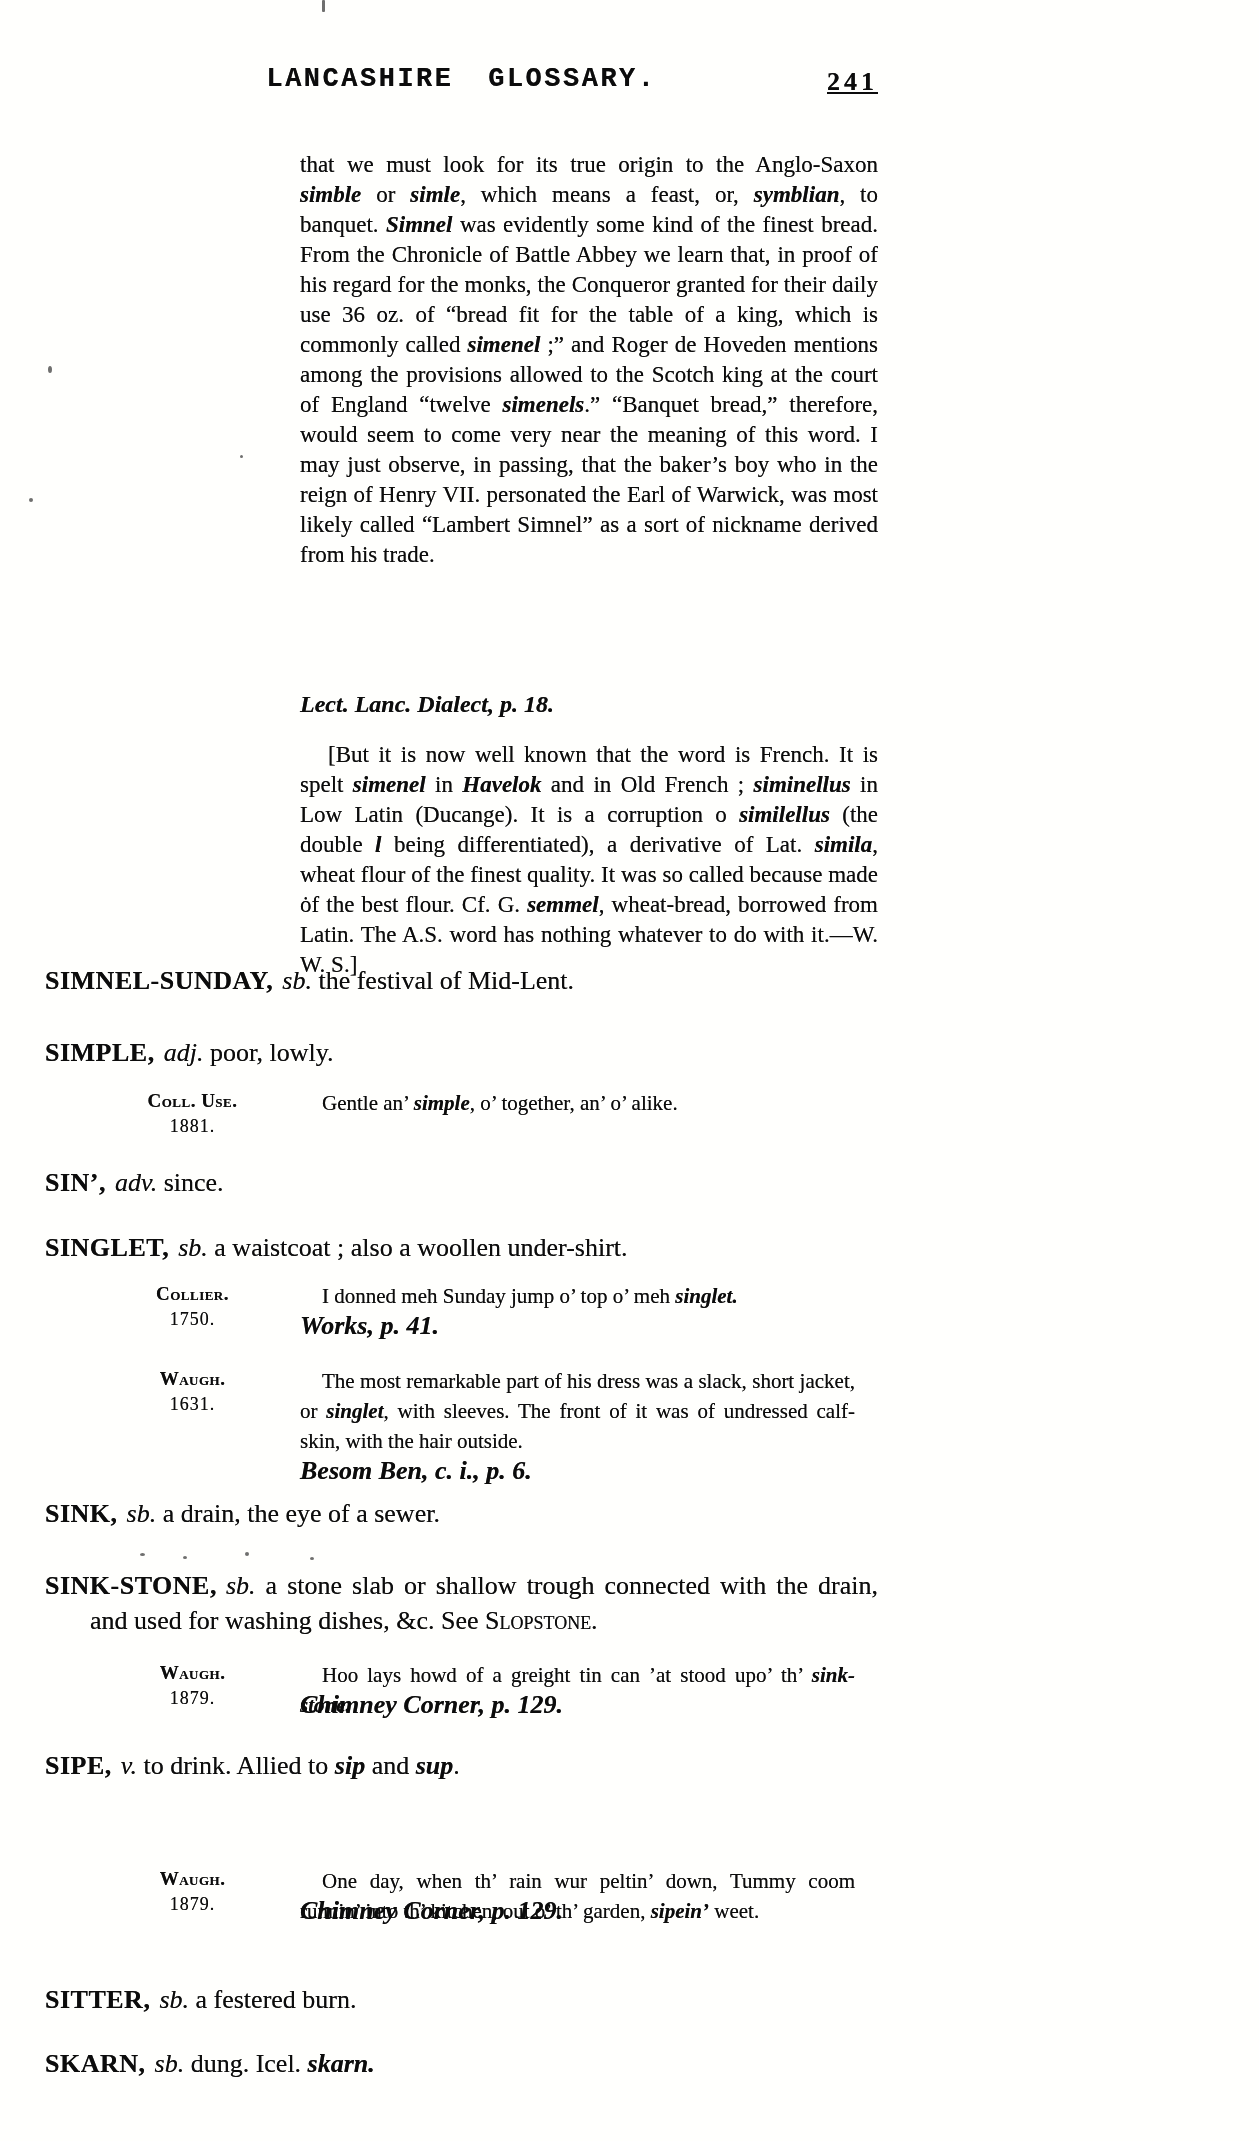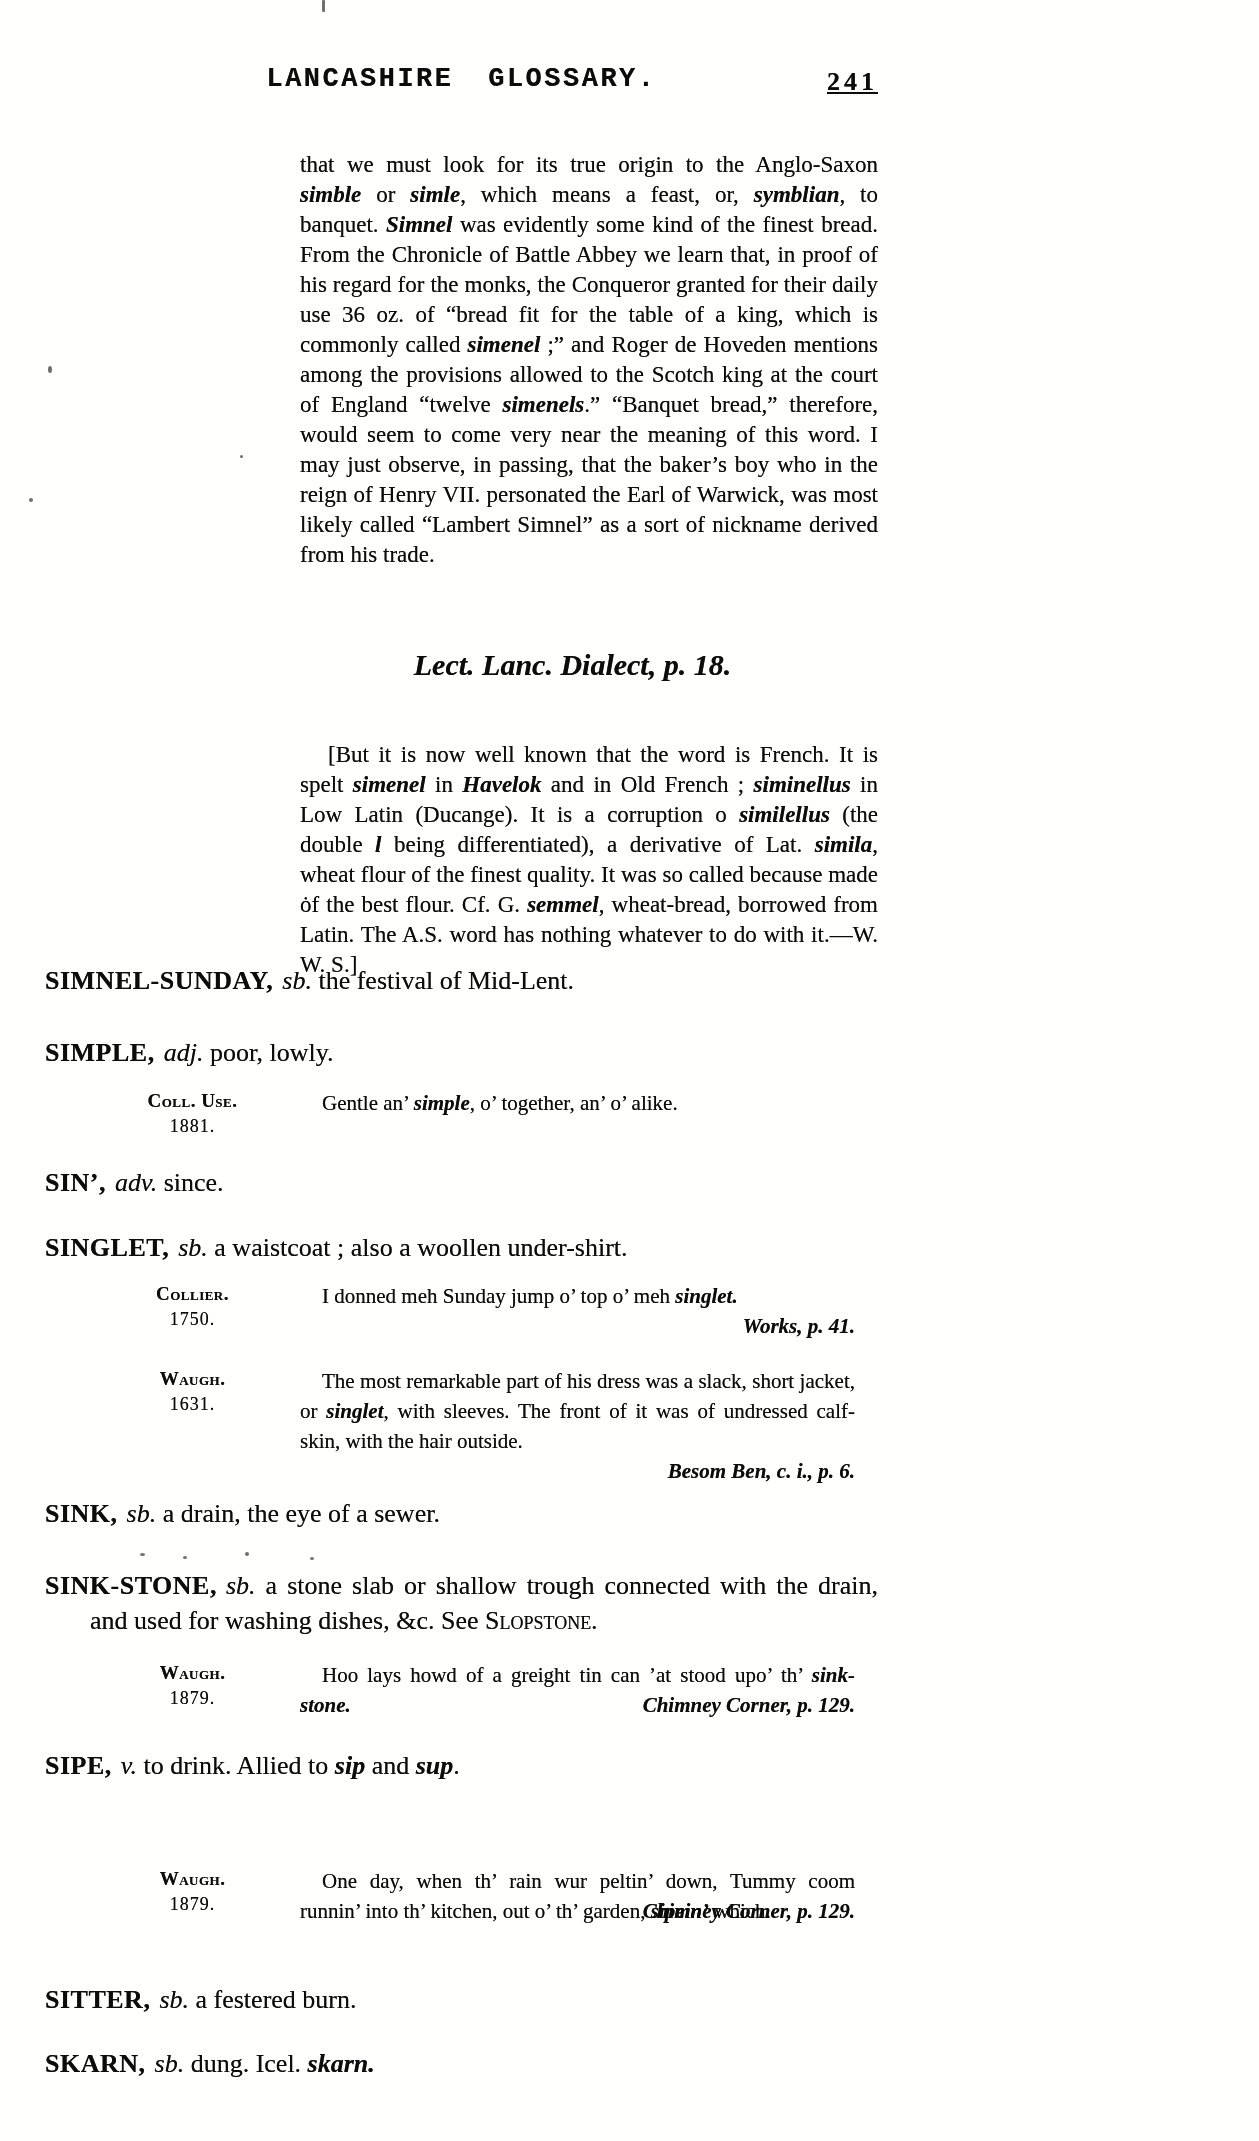--- a/index.html
+++ b/index.html
@@ -10,35 +10,35 @@
     background:#fffffd; color:#0c0c0c; overflow:hidden;
     font-family:"Liberation Serif", serif;
     text-shadow: 0 0 0.4px rgba(0,0,0,0.65);
   }
   .header { position:absolute; top:64px; left:45px; width:833px; height:42px; }
   .title   { text-align:center; font-size:27px; font-weight:700; letter-spacing:2.5px; word-spacing:16px;font-family:Liberation Mono, monospace; }
   .pagenum { position:absolute; top:3px; right:0; font-size:26px; font-weight:700; letter-spacing:4px;text-decoration:underline; }
 
   .flow { position:absolute; left:300px; width:578px; font-size:23px; line-height:30px; text-align:justify; }
   .indent { text-indent:28px;margin-top:48px; }
-  .citation { position:absolute; left:300px; width:545px; text-align:center;
-              font-style:italic; font-weight:600; font-size:30px; }
+  .citation { position:absolute; left:300px; width:545px; text-align:left;
+              font-style:italic; font-weight:600; font-size:24px;margin-top:43px; }
 
   .entry { position:absolute; left:45px; width:833px; font-size:26px; line-height:35px; text-align:justify; }
   .hw  { font-weight:700; font-size:26px; letter-spacing:0.5px; }
   .pos { font-style:italic; margin-left:9px; }
   .hang { padding-left:45px; text-indent:-45px; }
 
   .quote { position:absolute; left:45px; width:833px; }
   .q-label { position:absolute; left:55px; top:2px; width:185px; text-align:center; }
   .q-src  { font-variant:small-caps; font-weight:700; font-size:19px; letter-spacing:0.5px; }
   .q-year { font-size:18px; margin-top:4px; letter-spacing:1px; }
   .q-body { margin-left:255px; width:555px; font-size:21px; line-height:30px; }
   .q-text { text-align:justify; text-indent:22px; }
-  .q-cite { text-align:right; font-style:italic; font-weight:600; font-size:21px; }
+  .q-cite { text-align:left; font-style:italic; font-weight:600; font-size:26px; }
   .cite-inline .q-cite { margin-top:-30px; }
   .s-bi { font-style:italic; font-weight:600; }
   .s-sc { font-variant:small-caps; }
 
   .speck { position:absolute; background:#222; border-radius:50%; opacity:0.65; }
 </style>
 </head>
 <body>
 
 <div class="page">
@@ -125,21 +125,21 @@
     <span class="hw">SIPE,</span><span class="pos">v.</span><span class="def"><span> to drink.   Allied to </span><span class="s-bi">sip</span><span> and </span><span class="s-bi">sup</span><span>.</span></span>
   </div>
 
 
   <div class="quote cite-inline" style="top:1866px">
     <div class="q-label">
       <div class="q-src">Waugh.</div>
       <div class="q-year">1879.</div>
     </div>
     <div class="q-body">
-      <div class="q-text"><span>One day, when th’ rain wur peltin’ down, Tummy coom runnin’ into th’ kitchen, out o’ th’ garden, </span><span class="s-bi">sipein’</span><span> which.</span></div>
+      <div class="q-text"><span>One day, when th’ rain wur peltin’ down, Tummy coom runnin’ into th’ kitchen, out o’ th’ garden, </span><span class="s-bi">sipein’</span><span> weet.</span></div>
       <div class="q-cite">Chimney Corner, p. 129.</div>
     </div>
   </div>
 
   <div class="entry" style="top:1982px">
     <span class="hw">SITTER,</span><span class="pos">sb.</span><span class="def"><span> a festered burn.</span></span>
   </div>
 
   <div class="entry" style="top:2046px">
     <span class="hw">SKARN,</span><span class="pos">sb.</span><span class="def"><span> dung.   Icel. </span><span class="s-bi">skarn.</span></span>

